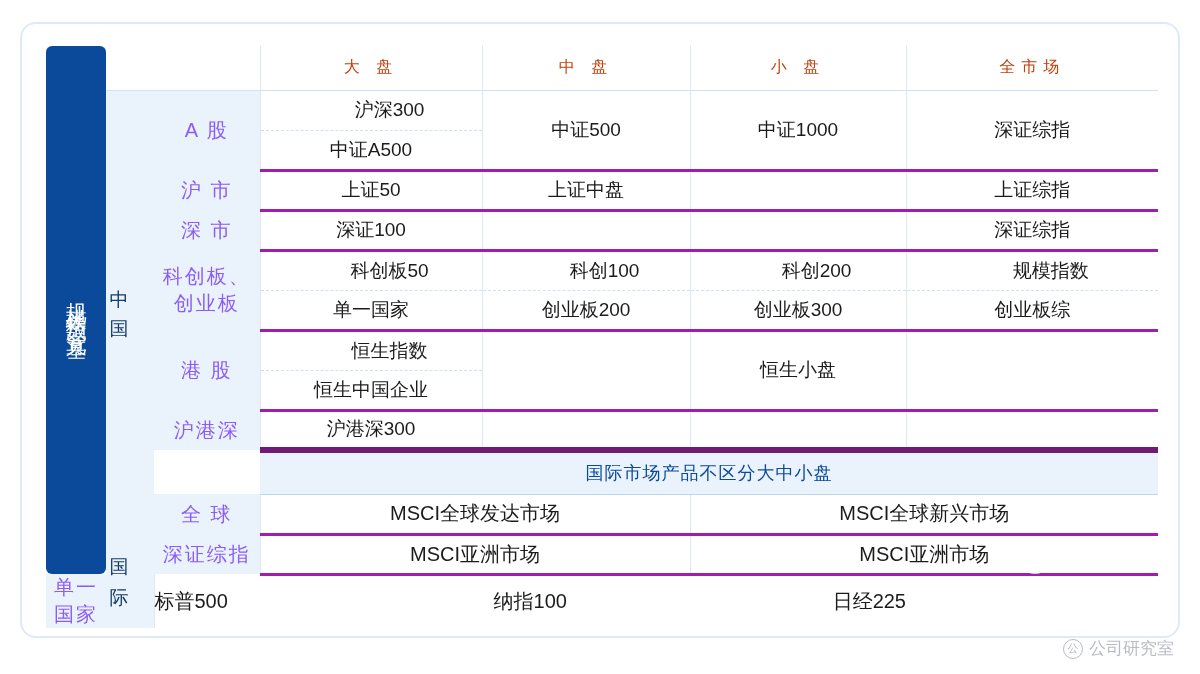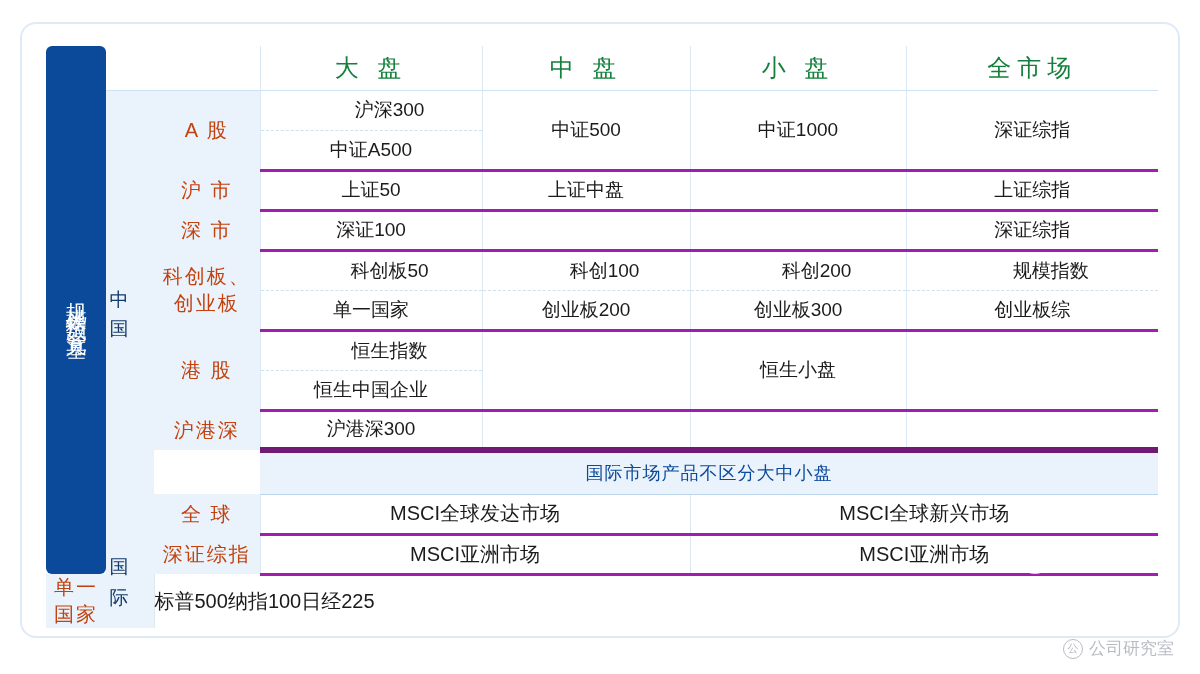--- a/index.html
+++ b/index.html
@@ -65,30 +65,30 @@
   .region-inner {
     writing-mode: vertical-rl;
     text-orientation: upright;
     letter-spacing: 5px;
     font-size: 19px;
   }
   
   .cat {
     width: 106px;
     background: #eaf3fc;
-    color: #c2410c;
+    color: #8b5cf6;
     font-size: 20px;
     letter-spacing: 2px;
   }
   .cat.two-line { line-height: 1.35; }
   
   .hdr {
     height: 44px;
-    color: #15803d;
-    font-size: 24px;
+    color: #c2410c;
+    font-size: 16px;
     letter-spacing: 6px;
     background: #ffffff;
     border-bottom: 1px solid #cfe2f3;
   }
   .hdr.corner { border-bottom: 1px solid #cfe2f3; }
   .data {
     height: 40px;
     font-size: 19px;
     color: #1b1b1b;
     background: #ffffff;
@@ -106,21 +106,21 @@
     letter-spacing: 1px;
     border-top: 6px solid #701a75;
     border-bottom: 1px solid #bcd6ec;
   }
   .intl-row td.data { font-size: 20px; }
   .single-country { position: relative; }
   .sc-grid {
     display: flex;
     width: 100%;
     align-items: center;
-    justify-content: flex-start;
+    justify-content: space-between;
     font-size: 20px;
   }
   
   .wm-logo {
     position: absolute;
     right: 36px; bottom: 62px;
     display: flex; align-items: center; gap: 10px;
     color: #ffffff; opacity: .85;
     font-size: 20px;
     pointer-events: none;

